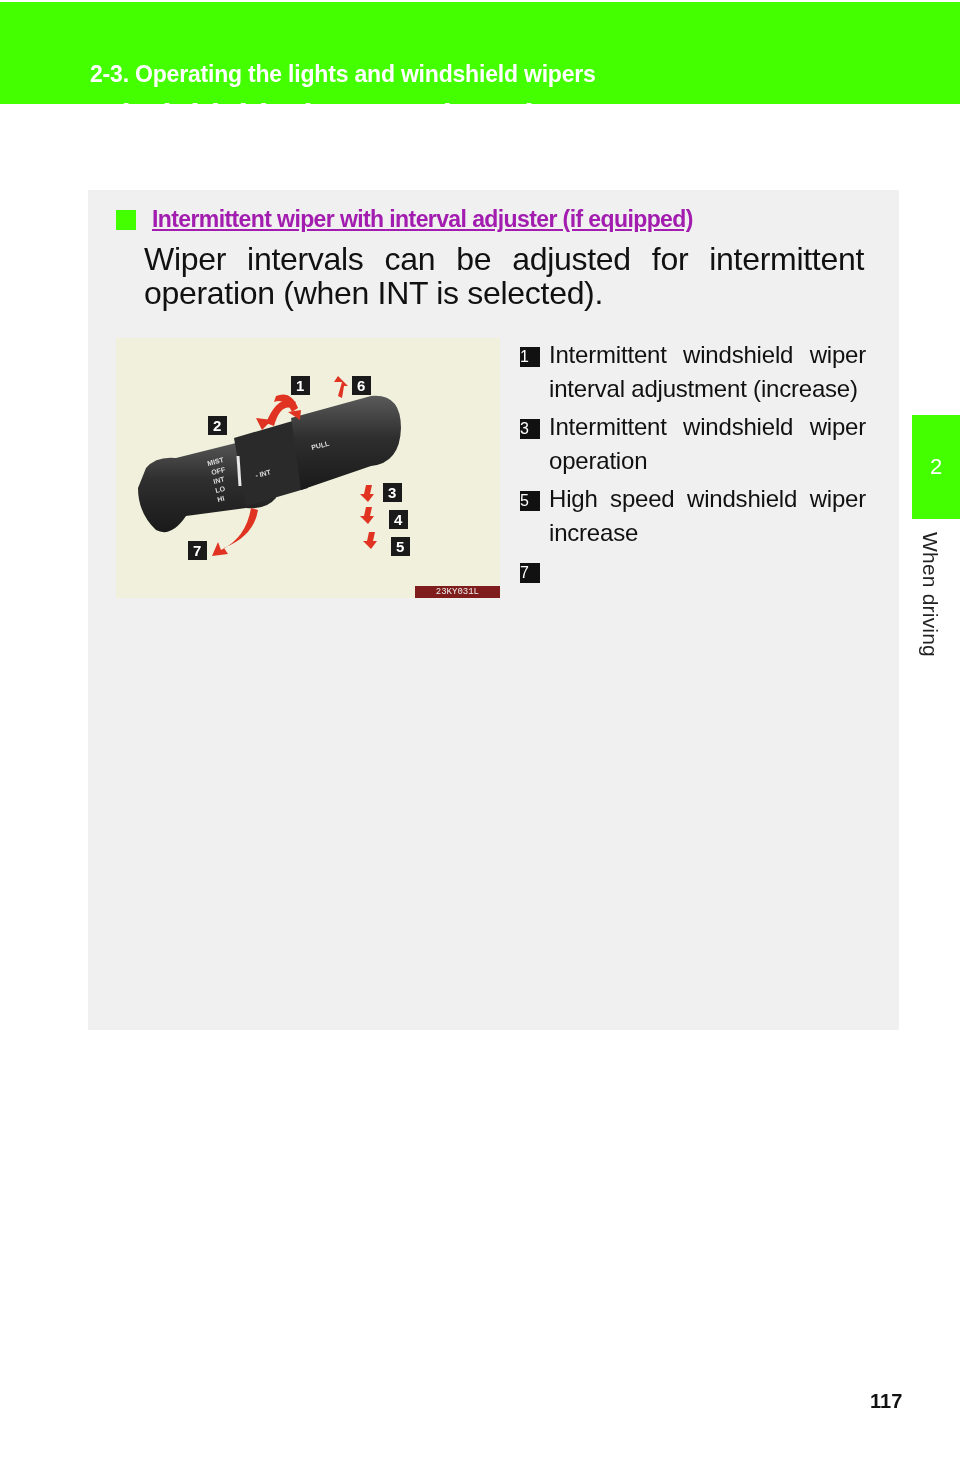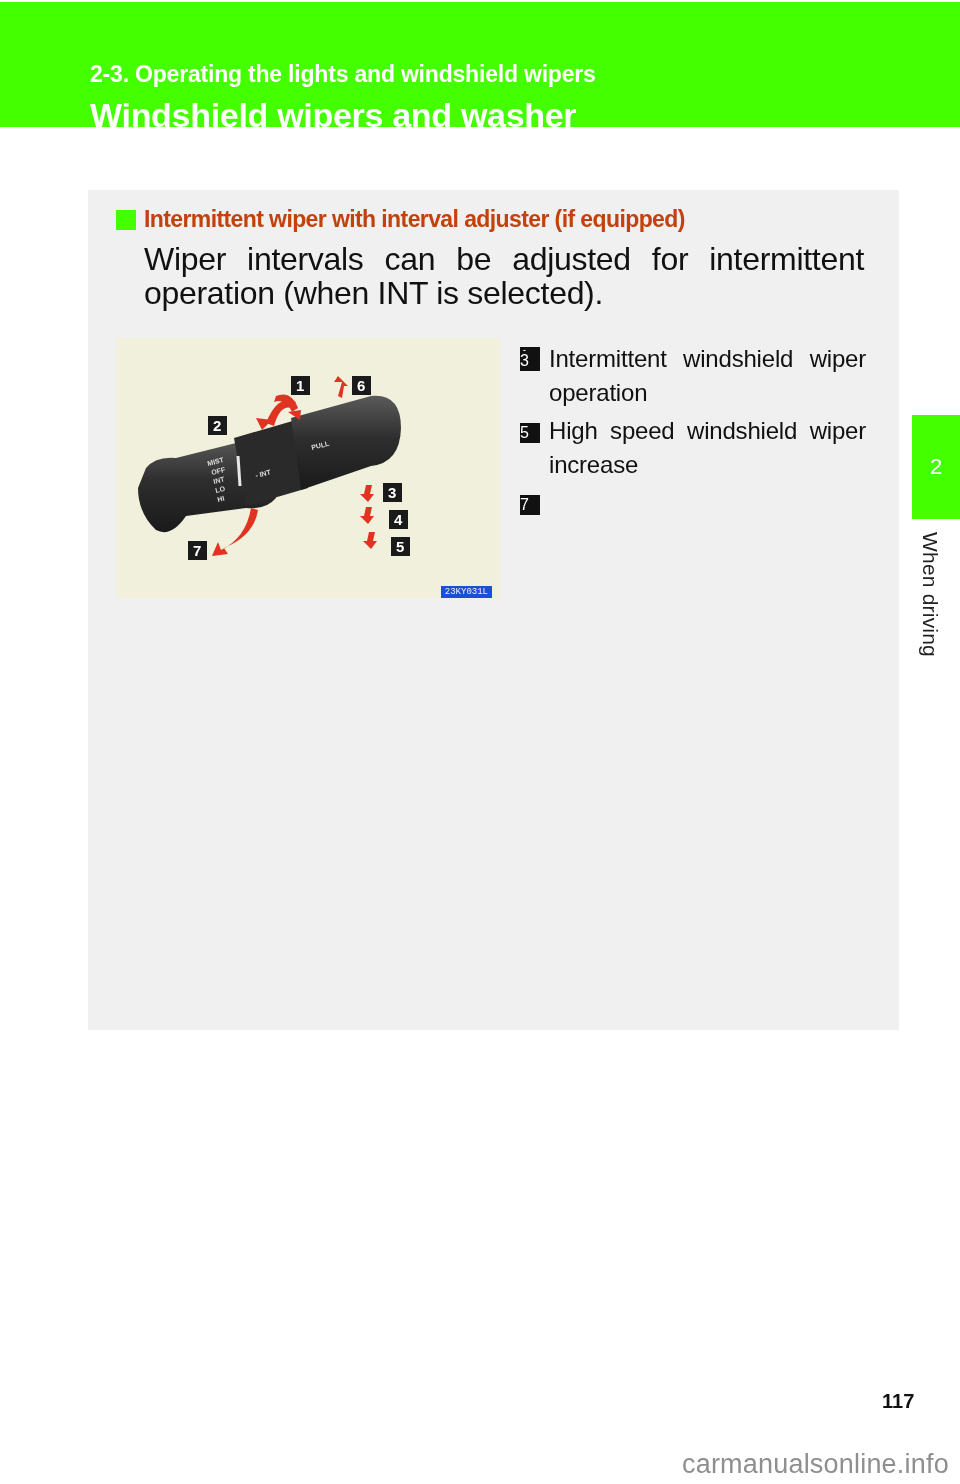--- a/index.html
+++ b/index.html
@@ -3,21 +3,21 @@
   <meta charset="utf-8">
   <style>
     * { box-sizing: border-box; margin: 0; padding: 0; }
     html, body {
       width: 960px; height: 1484px; background: #ffffff; overflow: hidden;
       font-family: "Liberation Sans", "DejaVu Sans", sans-serif; color: #111;
     }
     .page { position: relative; width: 960px; height: 1484px; }
 
     .header-band {
-      position: absolute; left: 0; top: 2px; width: 960px; height: 125px;
+      position: absolute; left: 0; top: 2px; width: 960px; height: 102px;
       background: #44ff00;
       padding-left: 35px;
     }
     .section-label {
       position: absolute; left: 90px; top: 59px;
       font-size: 23px; font-weight: bold; color: #ffffff; letter-spacing: -0.2px;
     }
     .page-title {
       position: absolute; left: 90px; top: 94px;
       font-size: 34px; font-weight: bold; color: #ffffff; letter-spacing: -0.3px; text-align: center;
@@ -33,39 +33,39 @@
       writing-mode: vertical-rl; font-size: 21px; color: #222;
       letter-spacing: 0.2px;
     }
 
     .content-box {
       position: absolute; left: 88px; top: 190px; width: 811px; height: 840px;
       background: #eff0ef;
     }
     .sub-heading {
       position: absolute; left: 28px; top: 16px;
-      display: flex; align-items: center; gap: 8px;
-      font-size: 23px; font-weight: bold; letter-spacing: -0.6px; color: #c2410c;
+      display: flex; align-items: center; gap: 16px;
+      font-size: 23px; font-weight: bold; letter-spacing: -0.6px; color: #a21caf; text-decoration: underline;
     }
     .green-square {
       width: 20px; height: 20px; background: #44ff00; display: inline-block;
     }
     .intro {
       position: absolute; left: 56px; top: 52px; width: 720px;
       font-size: 32px; line-height: 34px; text-align: justify; color: #111;
       letter-spacing: -0.3px;
     }
 
     .figure {
       position: absolute; left: 28px; top: 148px; width: 384px; height: 260px;
       background: #f0f0dc;
     }
     .fig-code {
-      position: absolute; right: 8px; bottom: 0;
-      background: #1d4ed8; color: #eee; font-size: 9px; padding: 1px 4px;
+      position: absolute; right: 0; bottom: 0;
+      background: #7f1d1d; color: #eee; font-size: 9px; padding: 1px 21px;
       font-family: "Liberation Mono", monospace;
     }
 
     .legend {
       position: absolute; left: 432px; top: 148px; width: 346px;
     }
     .legend-item {
       position: relative; padding-left: 29px; font-size: 24px; line-height: 34px;
       color: #111; text-align: justify; text-align-last: left; margin-bottom: 4px;
       letter-spacing: -0.2px;
@@ -77,21 +77,20 @@
     }
     .note {
       position: absolute; left: 461px; top: 664px; width: 316px;
       font-size: 21px; line-height: 29px; text-align: justify; color: #111;
       letter-spacing: -0.1px;
     }
 
     .page-number {
       position: absolute; left: 870px; top: 1390px; font-size: 20px; color: #111;
       font-weight: bold;
-      margin-left: 12px;
     }
     .watermark {
       position: absolute; left: 682px; top: 1449px; font-size: 27px; color: #8f8f8f;
       letter-spacing: 0.2px;
     }
   </style>
 </head>
 <body>
 
 <div class="page">
@@ -169,20 +168,21 @@
           <rect x="72" y="203" width="19" height="19" fill="#1a1a1a"></rect>
             <text x="77" y="218">7</text>
         </g>
       </svg>
       <div class="fig-code">23KY031L</div>
     </div>
 
     <div class="legend">
       <div class="legend-item">
         <span class="badge">1</span>
+        <span>Intermittent windshield wiper interval adjustment (increase)</span>
       </div>
       <div class="legend-item">
         <span class="badge">2</span>
       </div>
       <div class="legend-item">
         <span class="badge">3</span>
         <span>Intermittent windshield wiper operation</span>
       </div>
       <div class="legend-item">
         <span class="badge">4</span>
@@ -195,14 +195,13 @@
         <span class="badge">6</span>
       </div>
       <div class="legend-item">
         <span class="badge">7</span>
       </div>
     </div>
 
   </div>
 
   <div class="page-number">117</div>
-  <div class="watermark">carmanualsonline.info</div>
 </div>
 
 </body></html>

